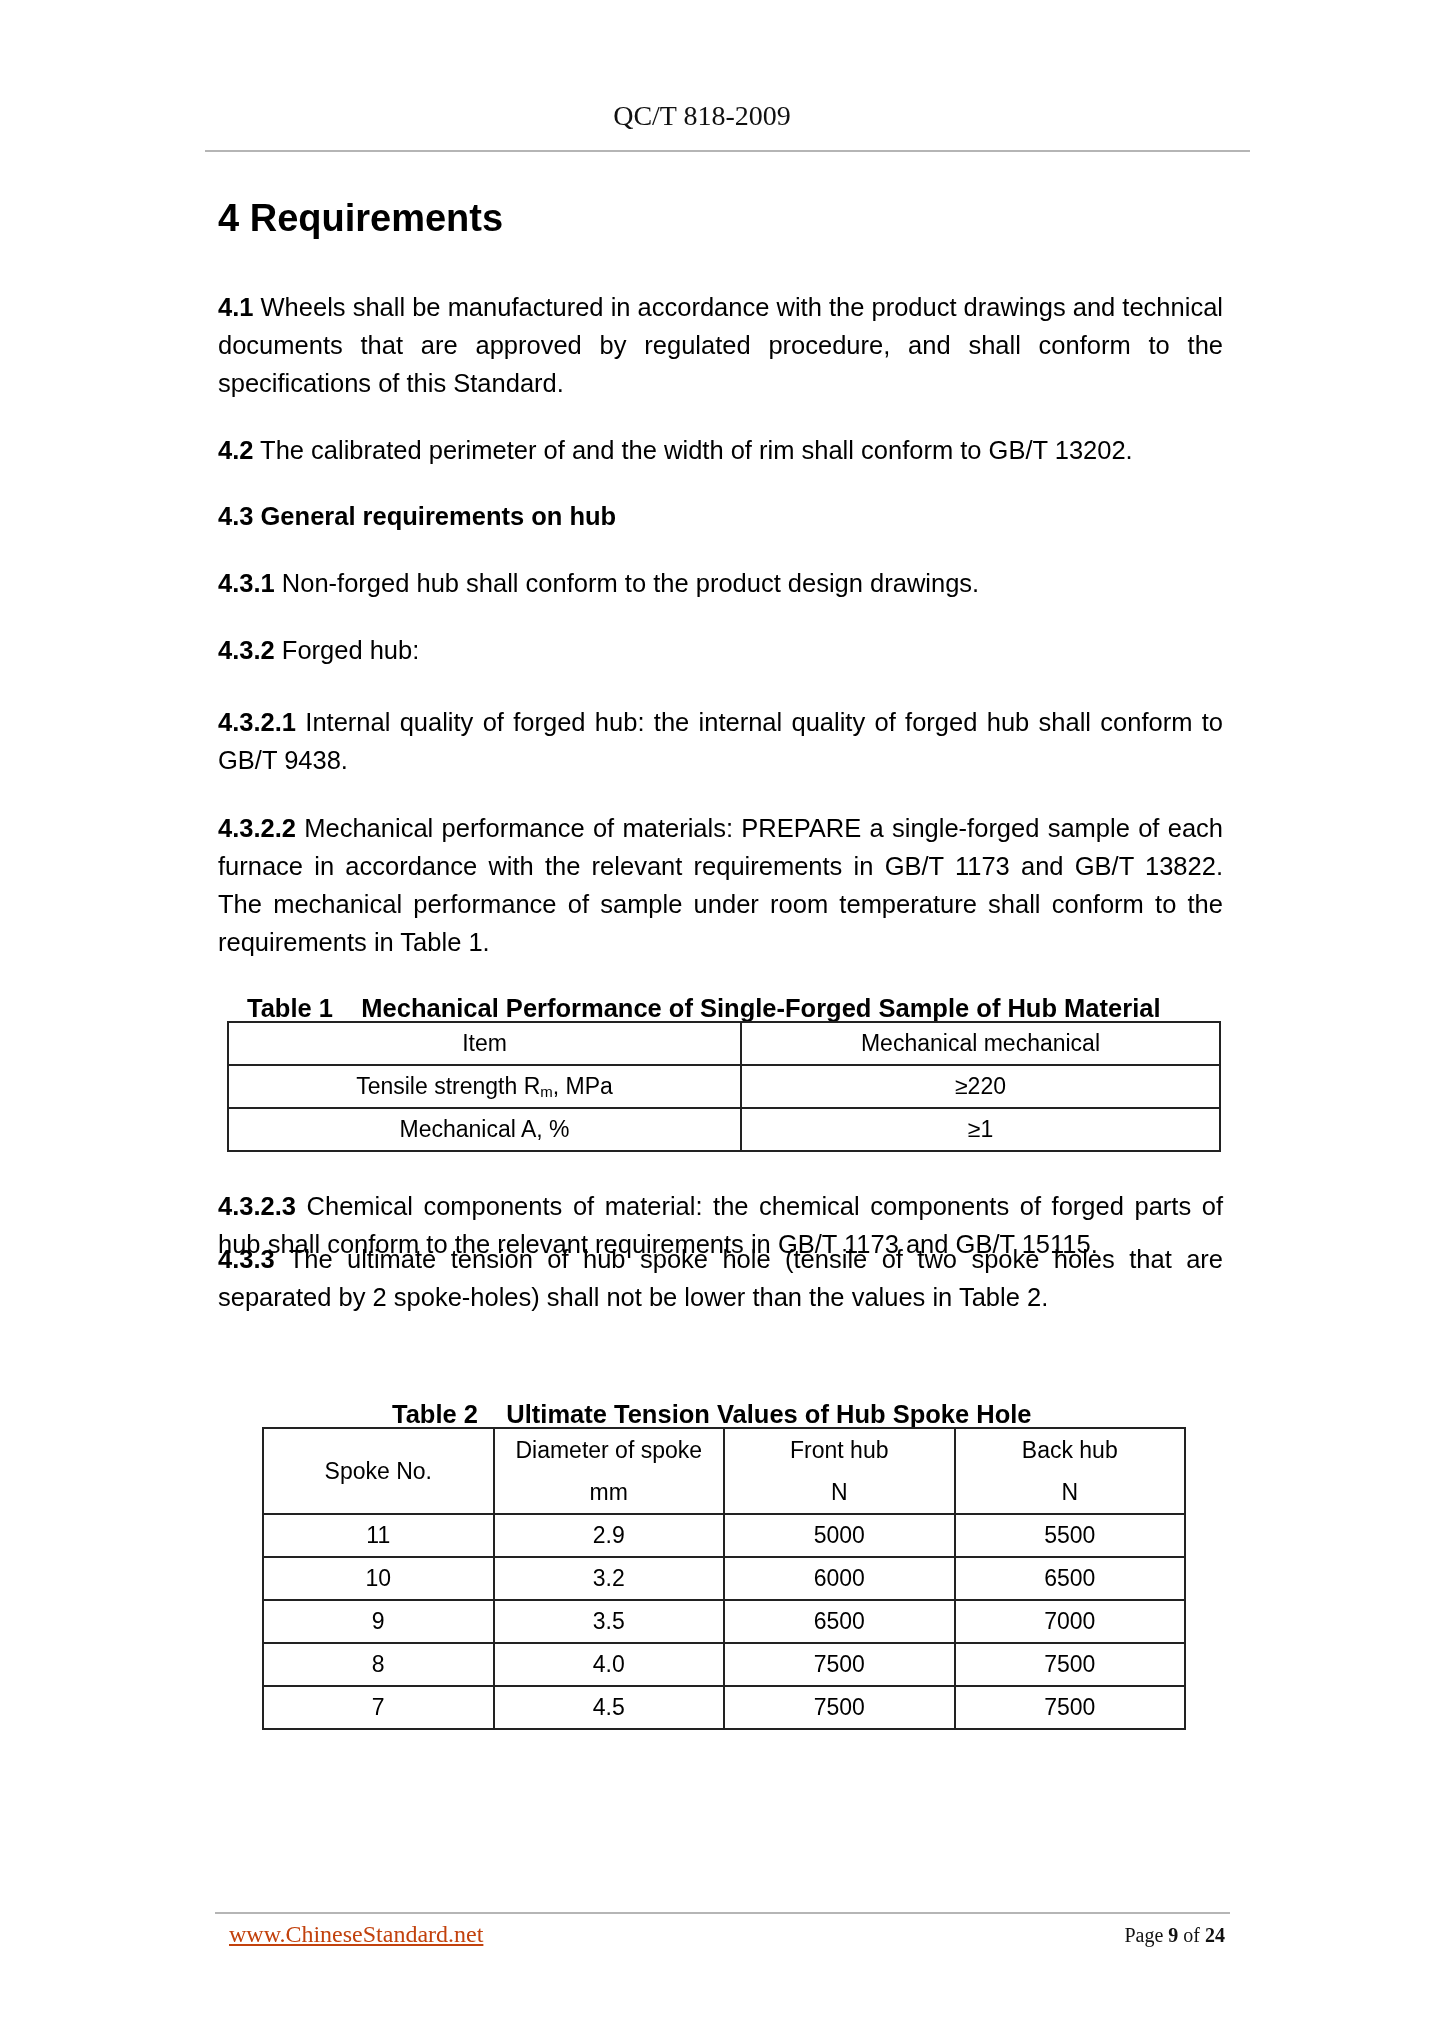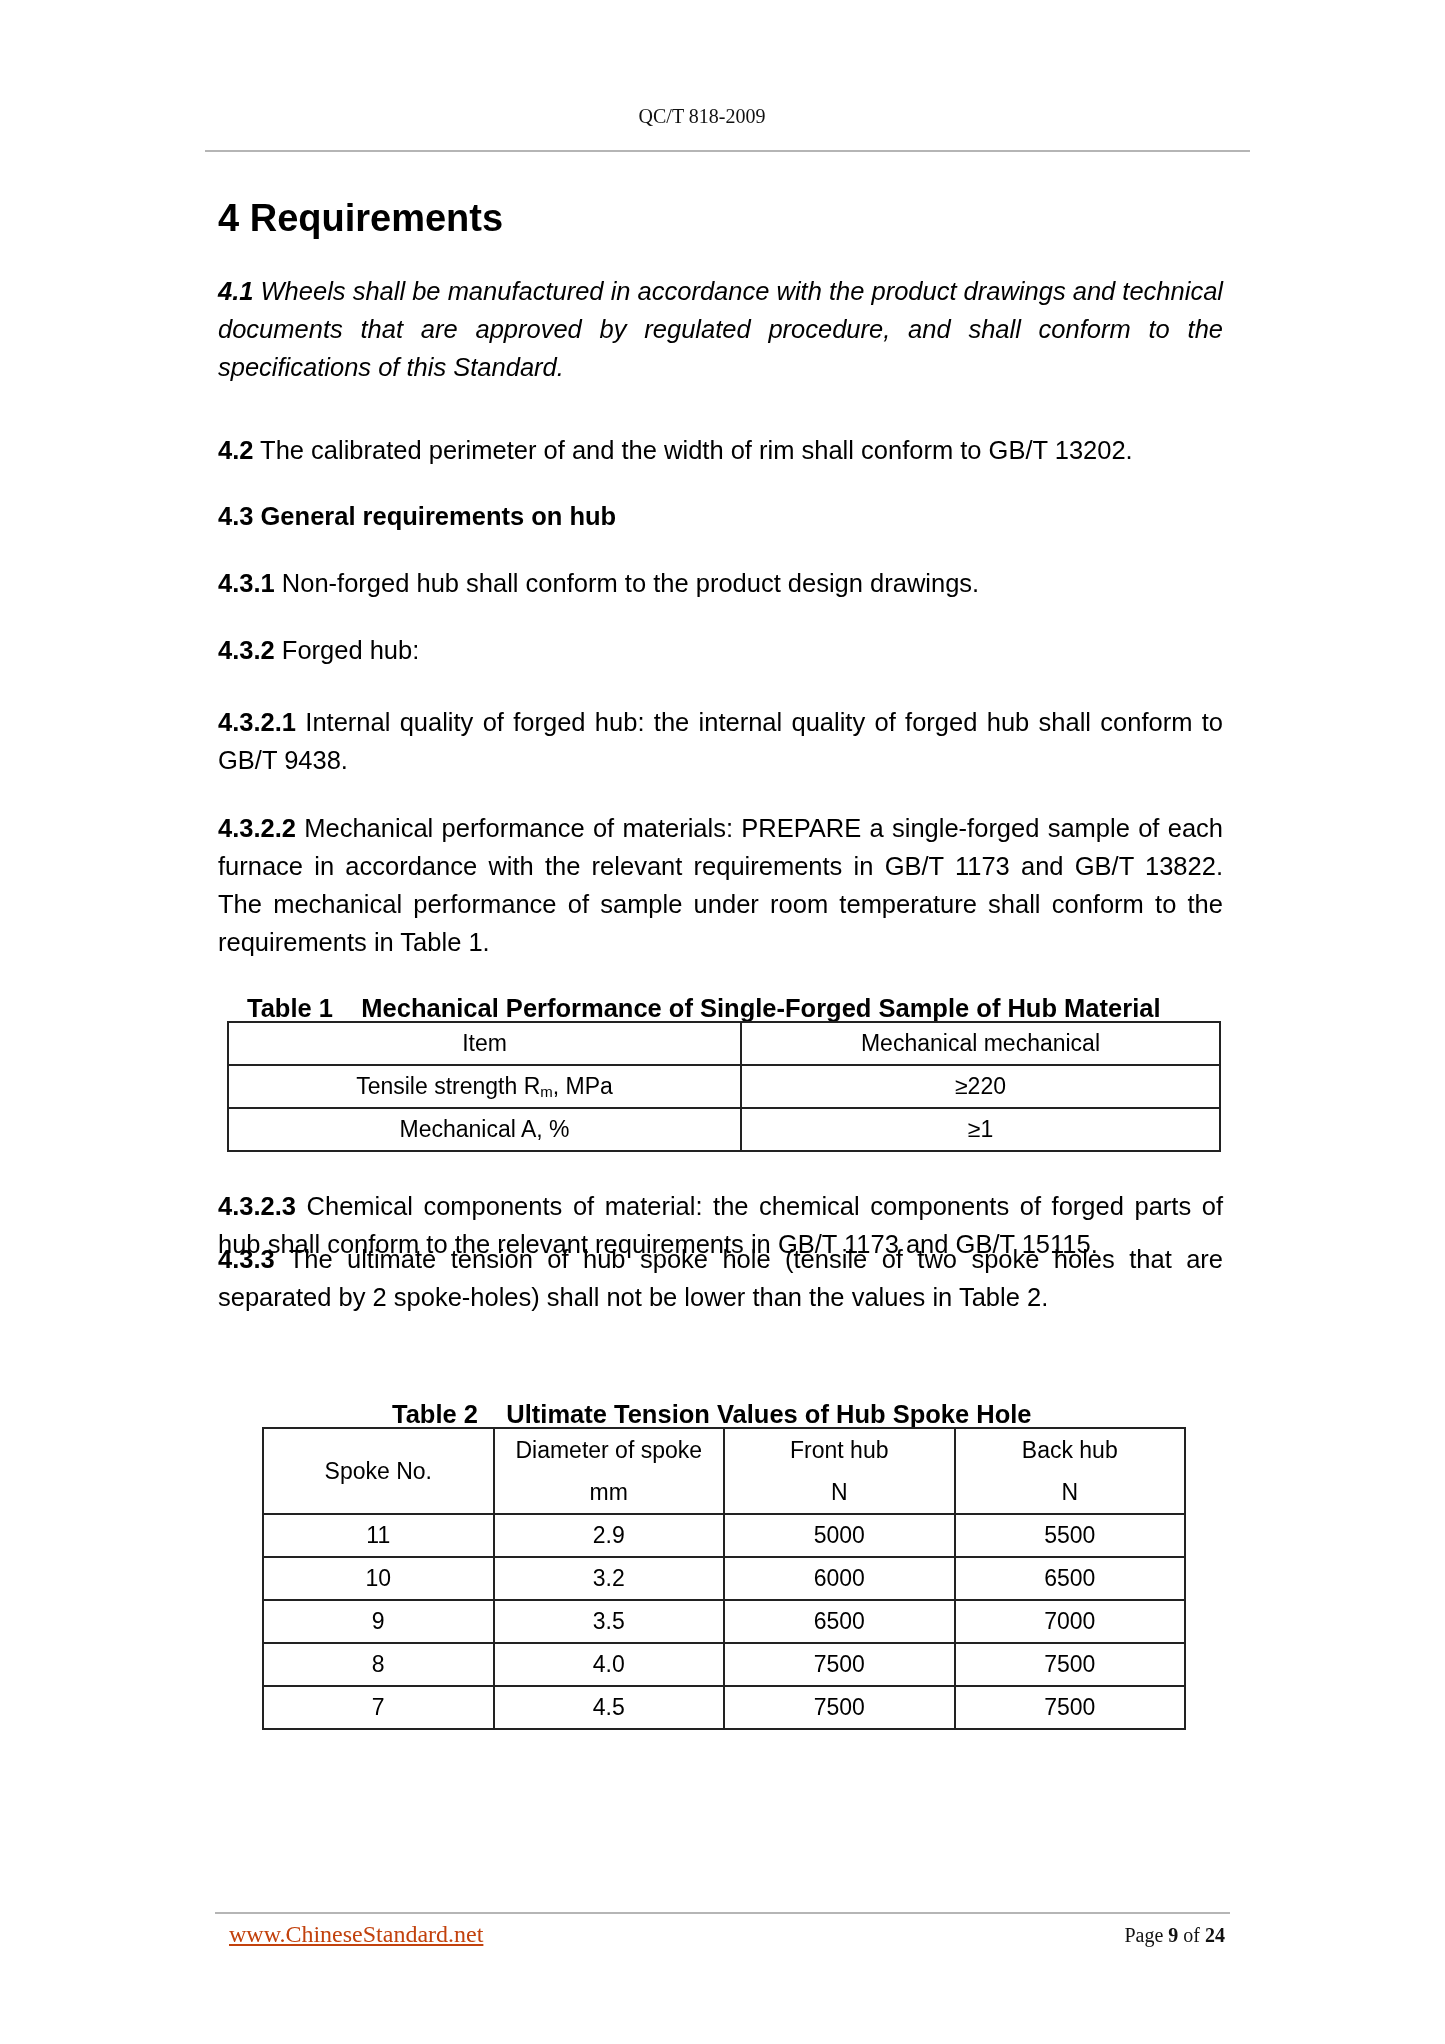--- a/index.html
+++ b/index.html
@@ -1,21 +1,21 @@
 <!DOCTYPE html>
 <html><head>
 <meta charset="utf-8">
 <style>
   html, body { margin: 0; padding: 0; background: #ffffff; }
   body { width: 1445px; height: 2044px; position: relative; overflow: hidden; color: #000; }
   .abs { position: absolute; }
   .serif { font-family: "Liberation Serif", "DejaVu Serif", serif; }
   .sans { font-family: "Liberation Sans", "DejaVu Sans", sans-serif; }
 
-  #page-header-text { left: 0; width: 1404px; top: 104px; text-align: center; font-size: 20px; line-height: 24px; color: #111; }
+  #page-header-text { left: 0; width: 1404px; top: 104px; text-align: center; font-size: 28px; line-height: 24px; color: #111; }
   #page-header-rule { left: 205px; width: 1045px; top: 150px; height: 0; border-top: 2px solid #b5b5b5; }
 
   #section-title { left: 218px; top: 196px; font-size: 38px; font-weight: bold; line-height: 44px; }
 
   .para { position: absolute; left: 218px; width: 1005px; font-size: 25.5px; line-height: 38px; text-align: justify; text-align-last: left; }
   .para b { font-weight: bold; }
   .para.single { text-align: left; }
 
   .caption { position: absolute; font-size: 25.5px; font-weight: bold; line-height: 30px; white-space: pre; }
 
@@ -37,21 +37,21 @@
   #footer-page { right: 220px; top: 1922px; font-size: 20px; line-height: 26px; color: #111; }
 </style>
 </head>
 <body>
 
 <div id="page-header-text" class="abs serif">QC/T 818-2009</div>
 <div id="page-header-rule" class="abs"></div>
 
 <div id="section-title" class="abs sans">4 Requirements</div>
 
-<div class="para sans" style="top:272px;font-style:italic;">
+<div class="para sans" style="top:288px;">
   <b>4.1</b><span> Wheels shall be manufactured in accordance with the product drawings and technical documents that are approved by regulated procedure, and shall conform to the specifications of this Standard.</span>
 </div>
 
 <div class="para single sans" style="top:431px;">
   <b>4.2</b><span> The calibrated perimeter of and the width of rim shall conform to GB/T 13202.</span>
 </div>
 
 <div class="para single sans" style="top:497px; font-weight:bold;">
   <span>4.3</span><span> General requirements on hub</span>
 </div>

